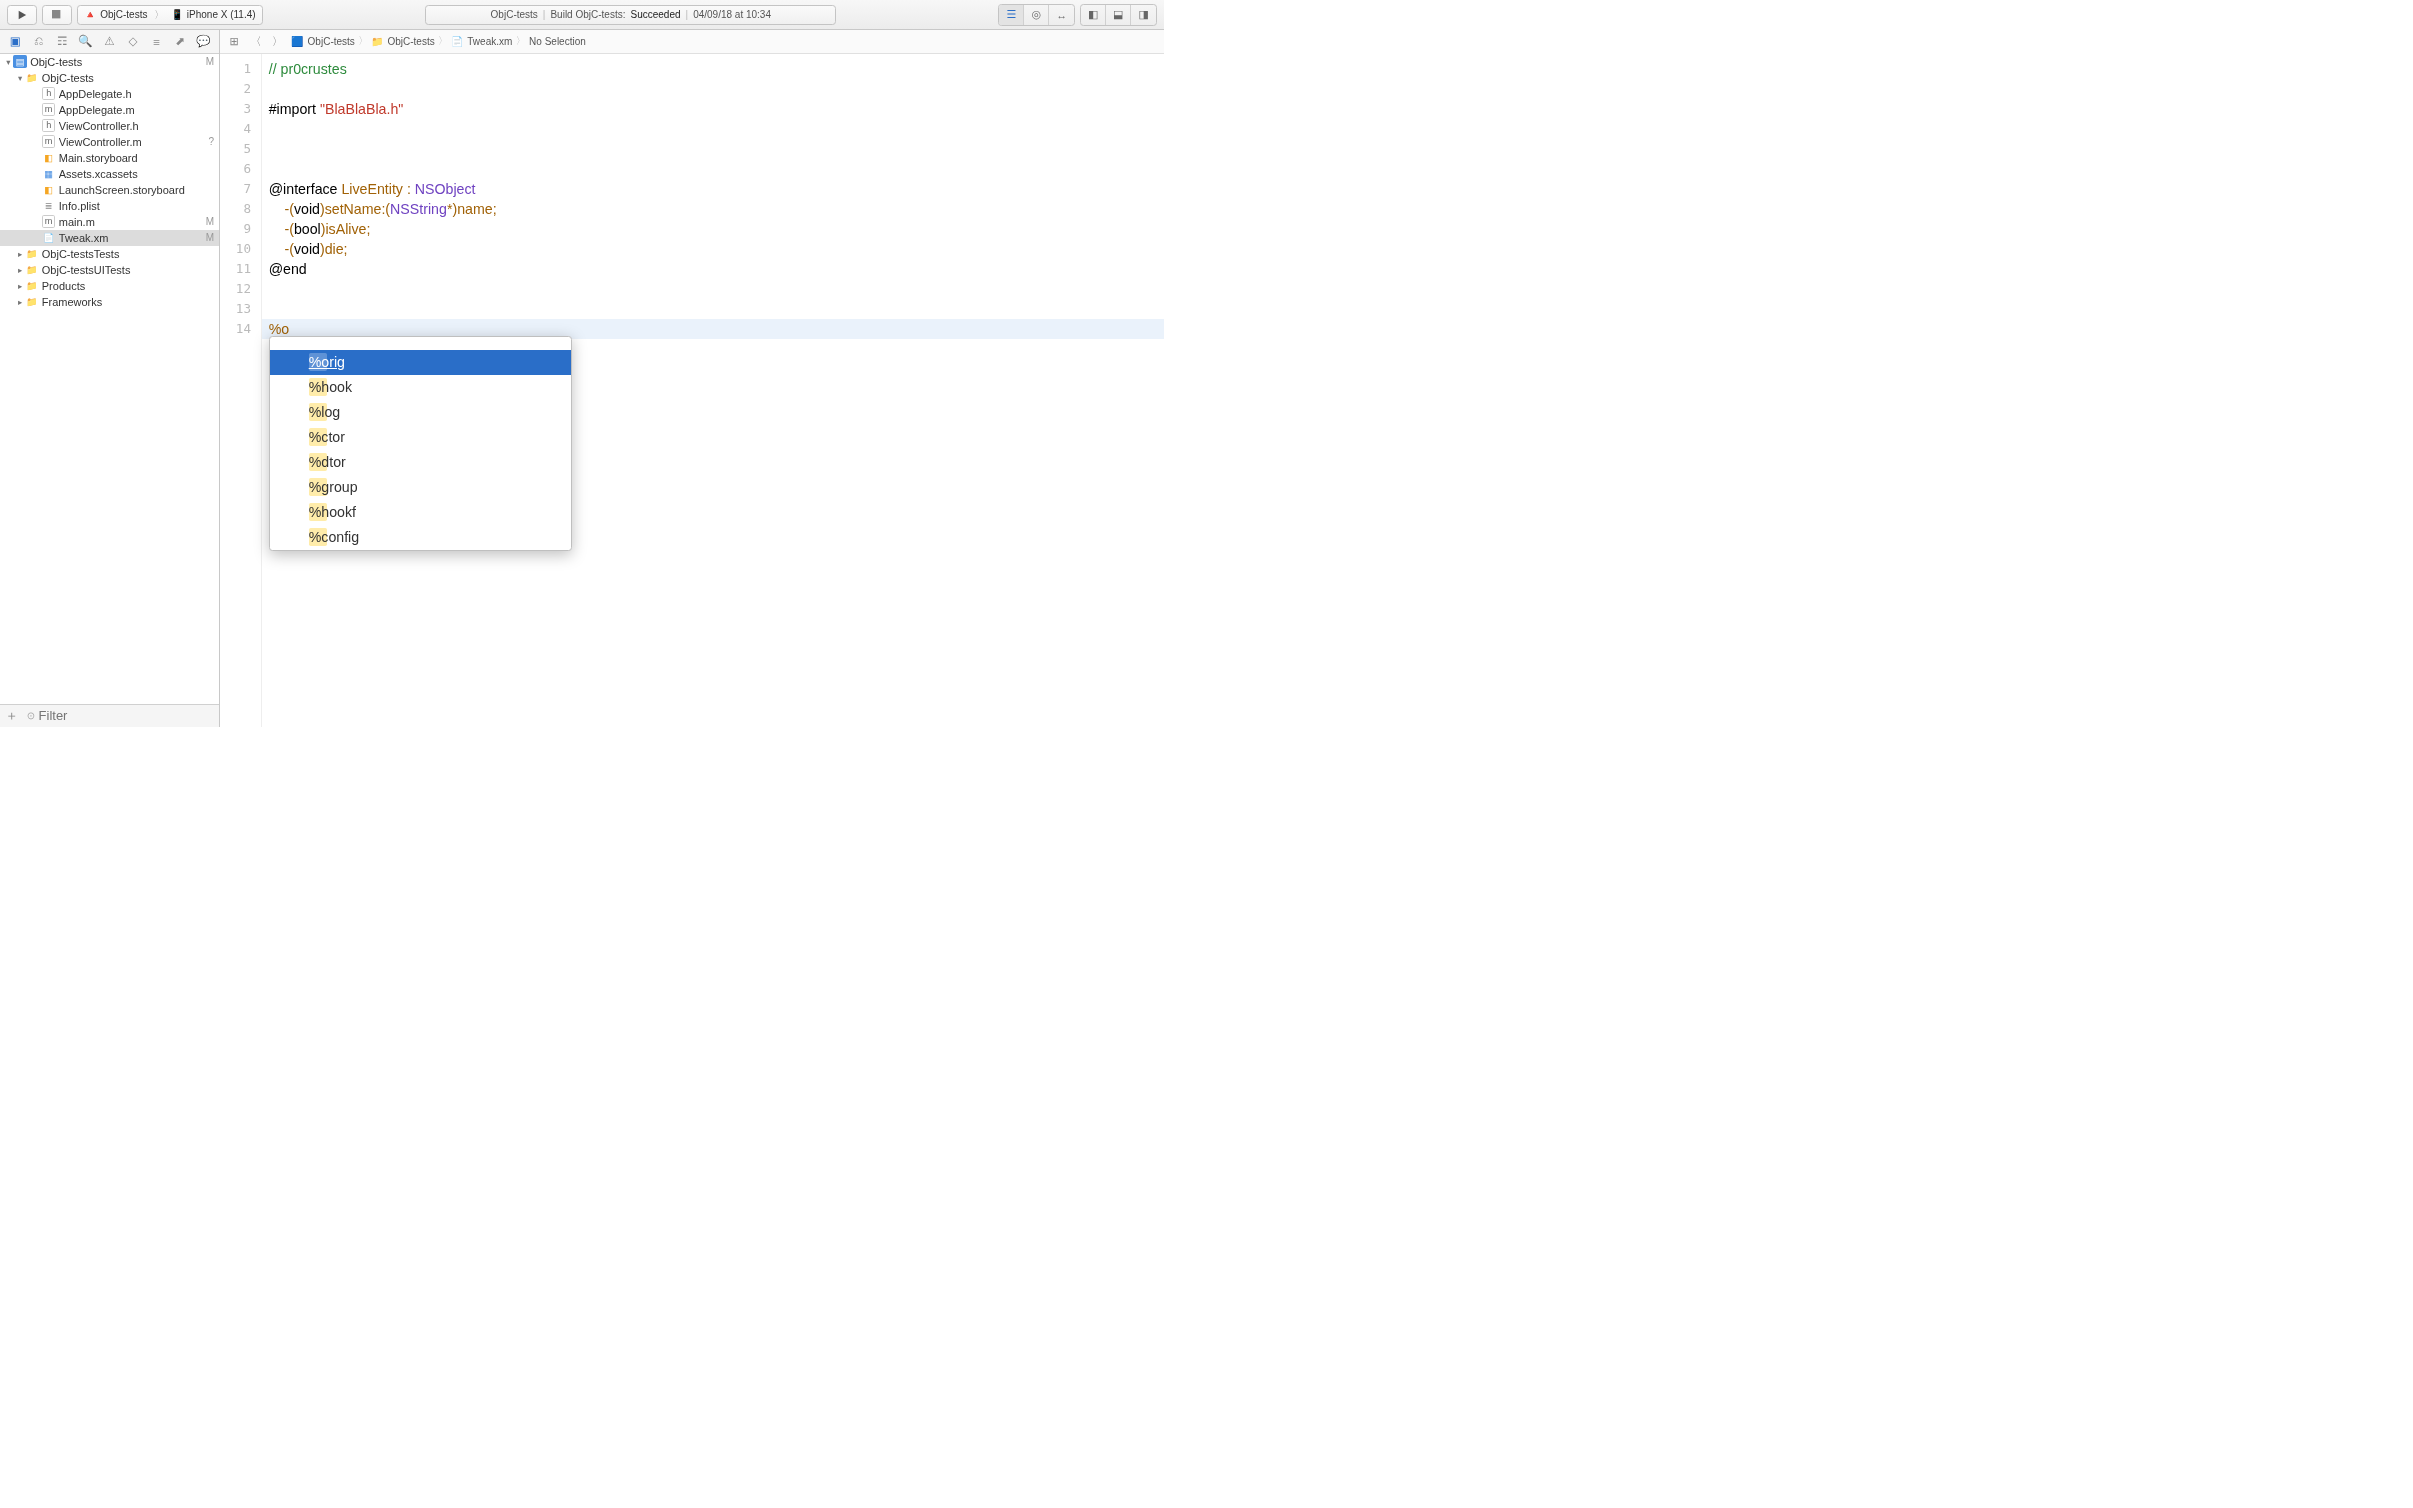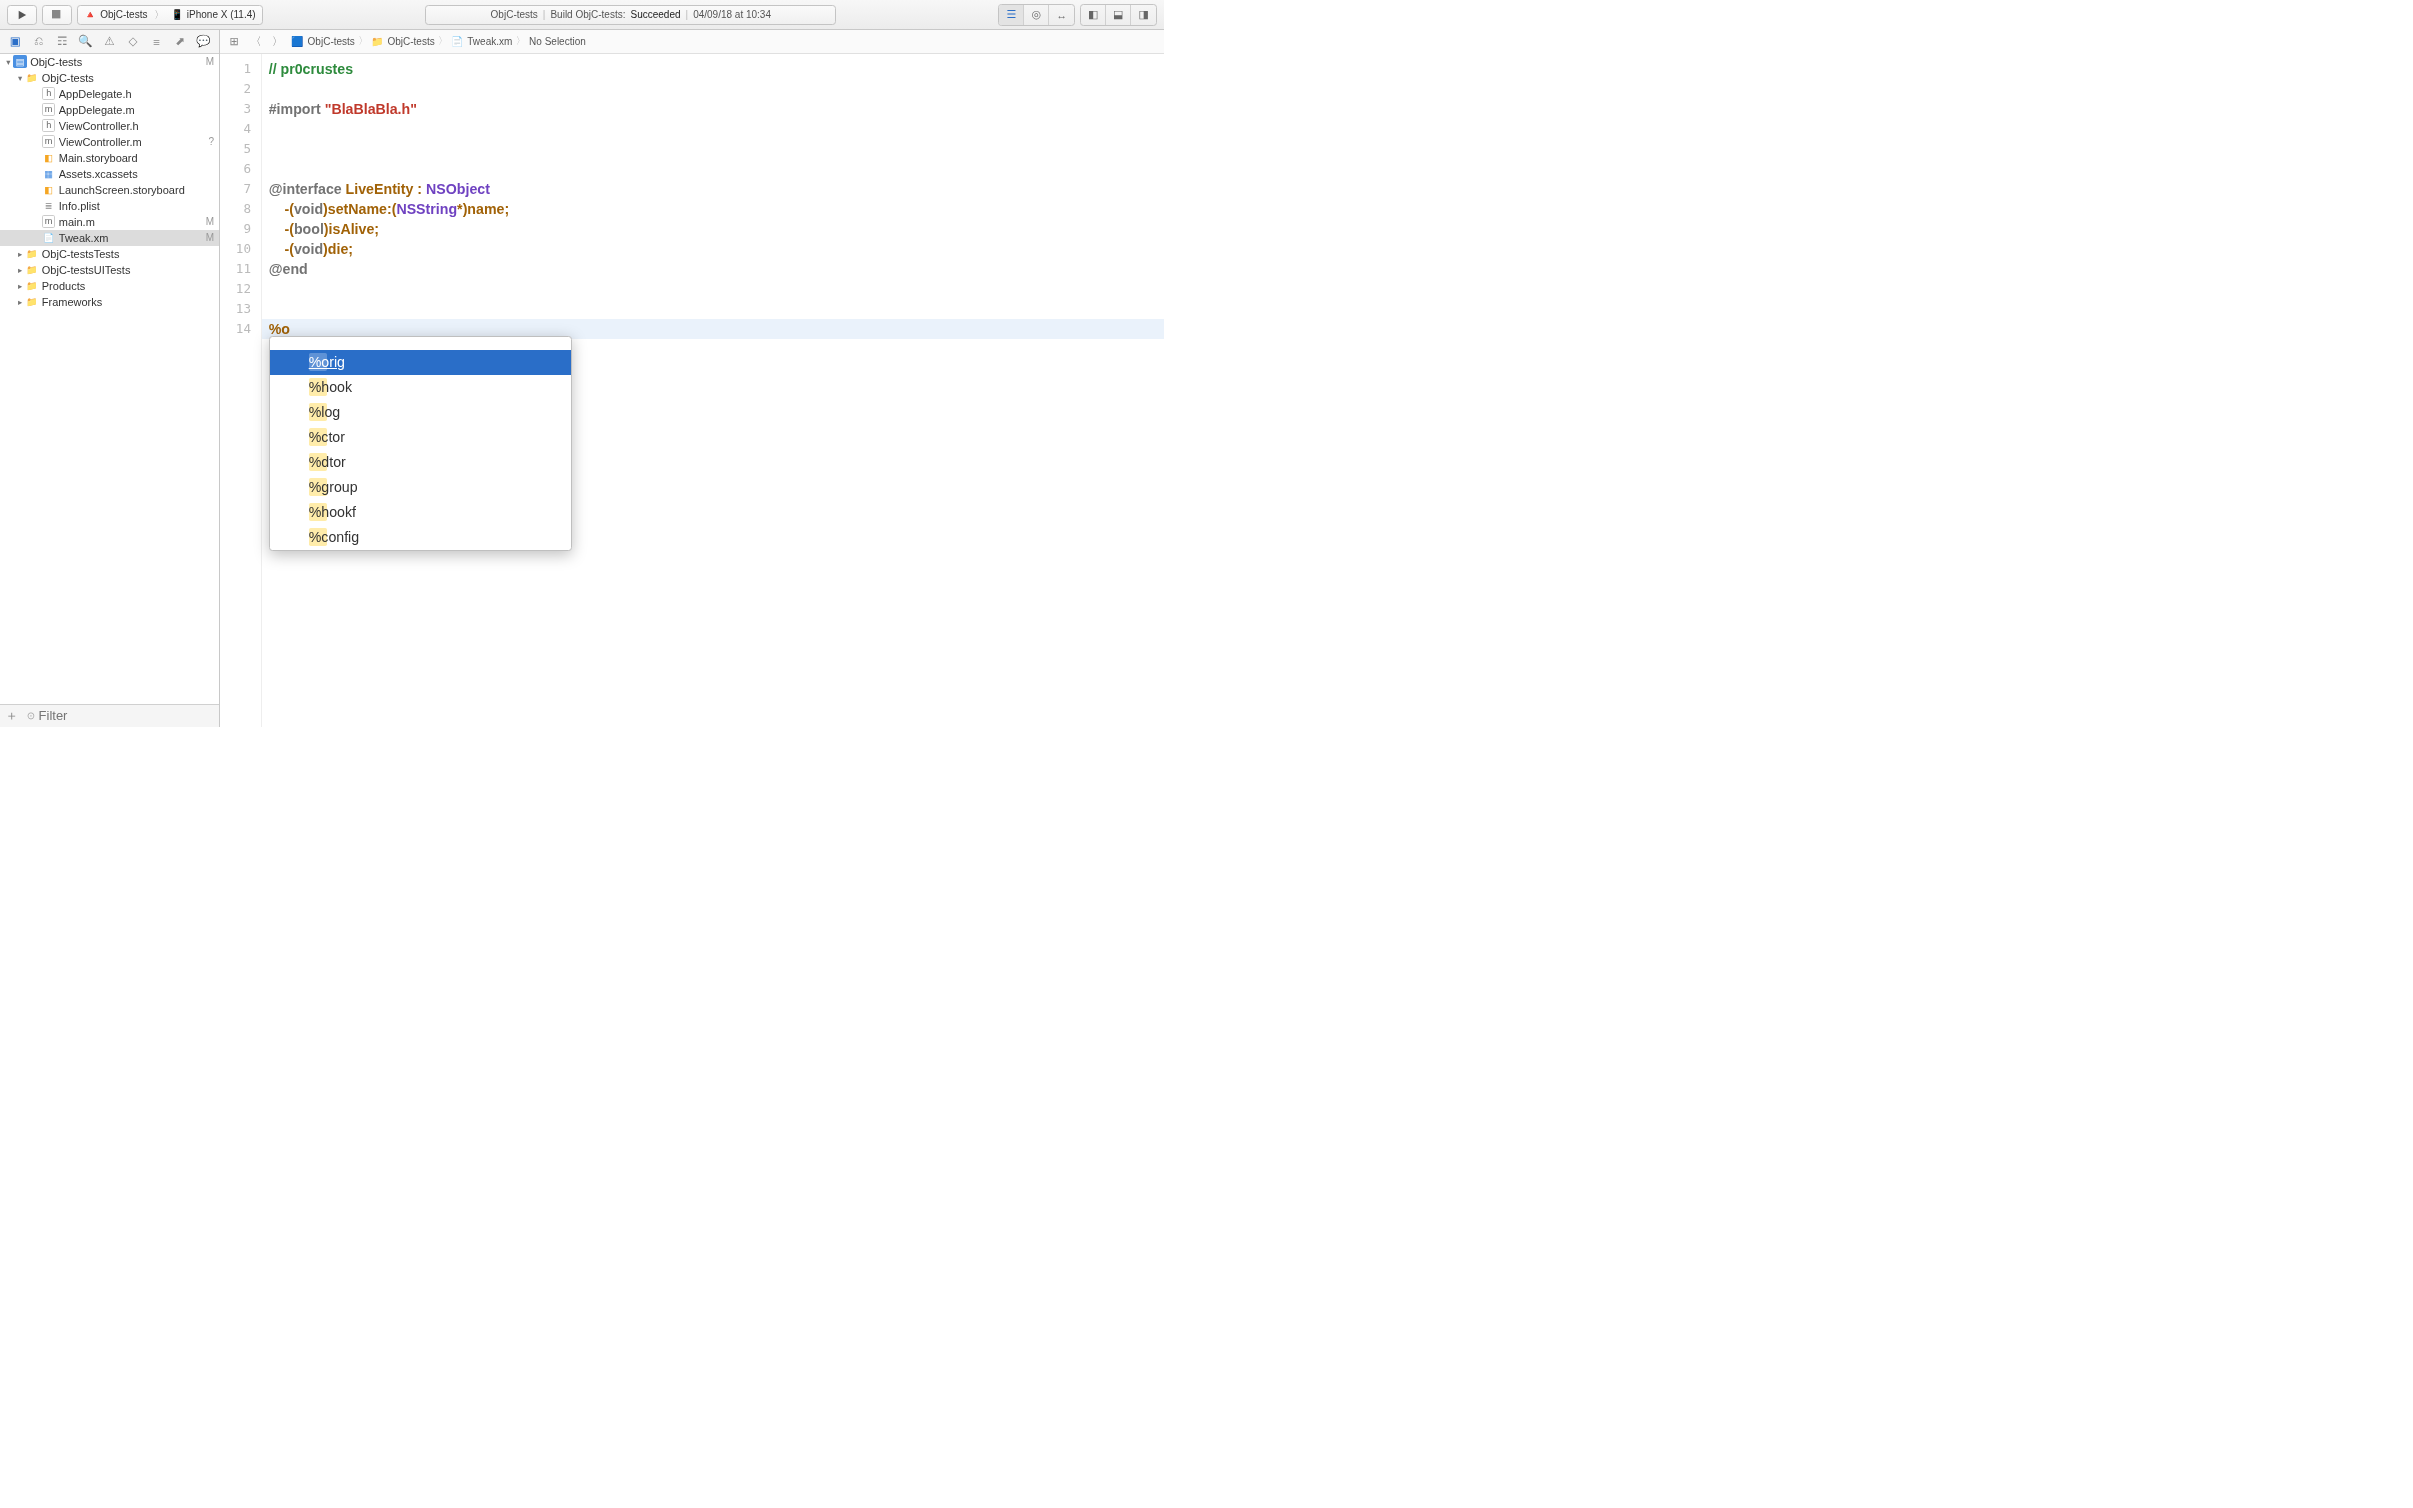--- a/index.html
+++ b/index.html
@@ -58,24 +58,24 @@
 
 .editor-area { flex:1; display:flex; flex-direction:column; background:#fff; }
 .jump-bar { height:23.5px; border-bottom:0.8px solid #e0e0e0; display:flex; align-items:center; padding:0 6.7px; gap:6.7px; font-size:10px; color:#555; background:#fafafa; }
 .jump-bar .jb-btn { color:#888; width:15px; text-align:center; font-size:11px; }
 .jump-bar .crumb { display:flex; align-items:center; gap:3.4px; }
 .jump-bar .chev { color:#bbb; }
 .code-area { flex:1; display:flex; position:relative; }
 .gutter { width:42px; background:#fff; border-right:0.8px solid #eee; padding-top:5px; }
 .gutter .ln { height:20px; text-align:right; padding-right:10px; color:#bbb; font-family:"SF Mono","Menlo",monospace; font-size:12.6px; line-height:20px; }
 .code { flex:1; padding-top:5px; font-family:"SF Mono","Menlo",monospace; font-size:14.2px; line-height:20px; position:relative; }
-.code .line { height:20px; padding-left:6.7px; white-space:pre;font-weight:bold; }
+.code .line { height:20px; padding-left:6.7px; white-space:pre; }
 .code .line.current { background:#eaf2fb; }
 .tok-comment { color:#2e8b3d; }
-.tok-keyword { color:#737373; }
+.tok-keyword { color:#000000; }
 .tok-type { color:#6f42c1; }
 .tok-string { color:#c0392b; }
 .tok-default { color:#a16207; }
 
 
 .autocomplete { position:absolute; left:6.7px; top:282px; width:303px; background:#fff; border:0.8px solid #bfbfbf; box-shadow:0 3.4px 15px rgba(0,0,0,0.25); border-radius:3.4px; overflow:hidden;}
 .ac-row { height:25px; display:flex; align-items:center; padding-left:39px; font-family:"SF Mono","Menlo",monospace; font-size:14.2px; position:relative; }
 .ac-row.selected { background:#2a6ec8; color:#fff;margin-top:13px; }
 .ac-row .hl { position:absolute; left:39px; top:3.4px; bottom:3.4px; background:rgba(255,220,100,0.55); border-radius:1.7px; }
 .ac-row.selected .hl { background:rgba(255,255,255,0.25); }

